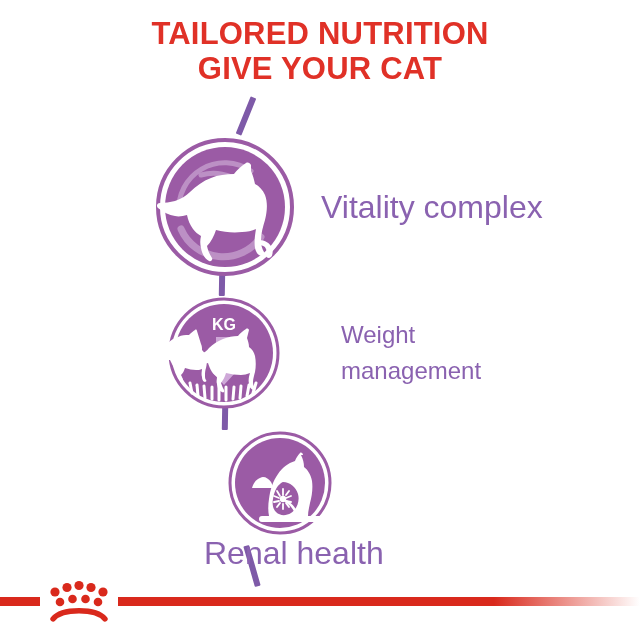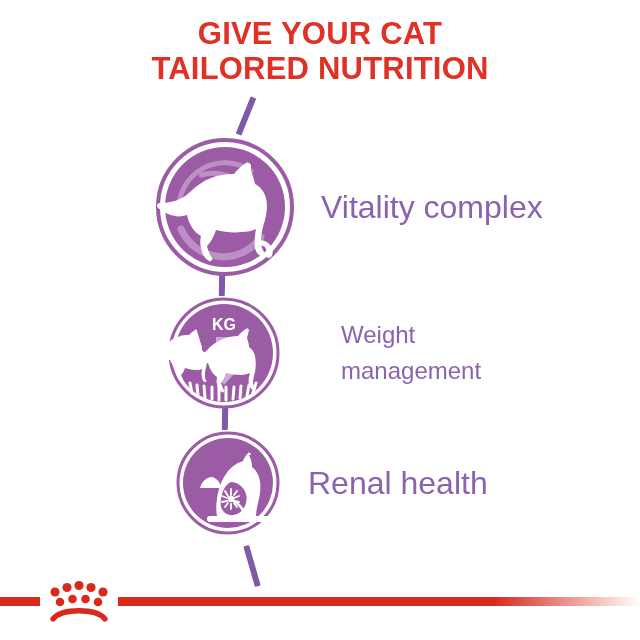--- a/index.html
+++ b/index.html
@@ -44,21 +44,21 @@
   }
 
   
   .feature-row {
     position: absolute;
     display: flex;
     align-items: center;
   }
   #row-0 { left: 155px; top: 137px; }
   #row-1 { left: 168px; top: 297px; gap: 37px; }
-  #row-2 { left: 176px; top: 431px; }
+  #row-2 { left: 176px; top: 431px; flex-direction: column; }
 
   .badge {
     position: relative;
     flex: 0 0 auto;
   }
   .badge svg { display: block; }
 
   .feature-label {
     color: #8a62b0;
     font-family: "Liberation Sans", sans-serif;
@@ -108,22 +108,22 @@
     height: 44px;
   }
   #brand-crown svg { display: block; }
 </style>
 </head>
 <body>
 
 <div id="stage">
 
   <div id="headline">
+    <span class="hl-line">TAILORED NUTRITION</span>
     <span class="hl-line">GIVE YOUR CAT</span>
-    <span class="hl-line">TAILORED NUTRITION</span>
   </div>
 
   <div class="connector" id="conn-top"></div>
   <div class="connector" id="conn-1-2"></div>
   <div class="connector" id="conn-2-3"></div>
   <div class="connector" id="conn-bottom"></div>
 
   <div class="feature-row" id="row-0">
     <div class="badge">
       <svg width="140" height="140" viewBox="0 0 140 140" aria-hidden="true">

